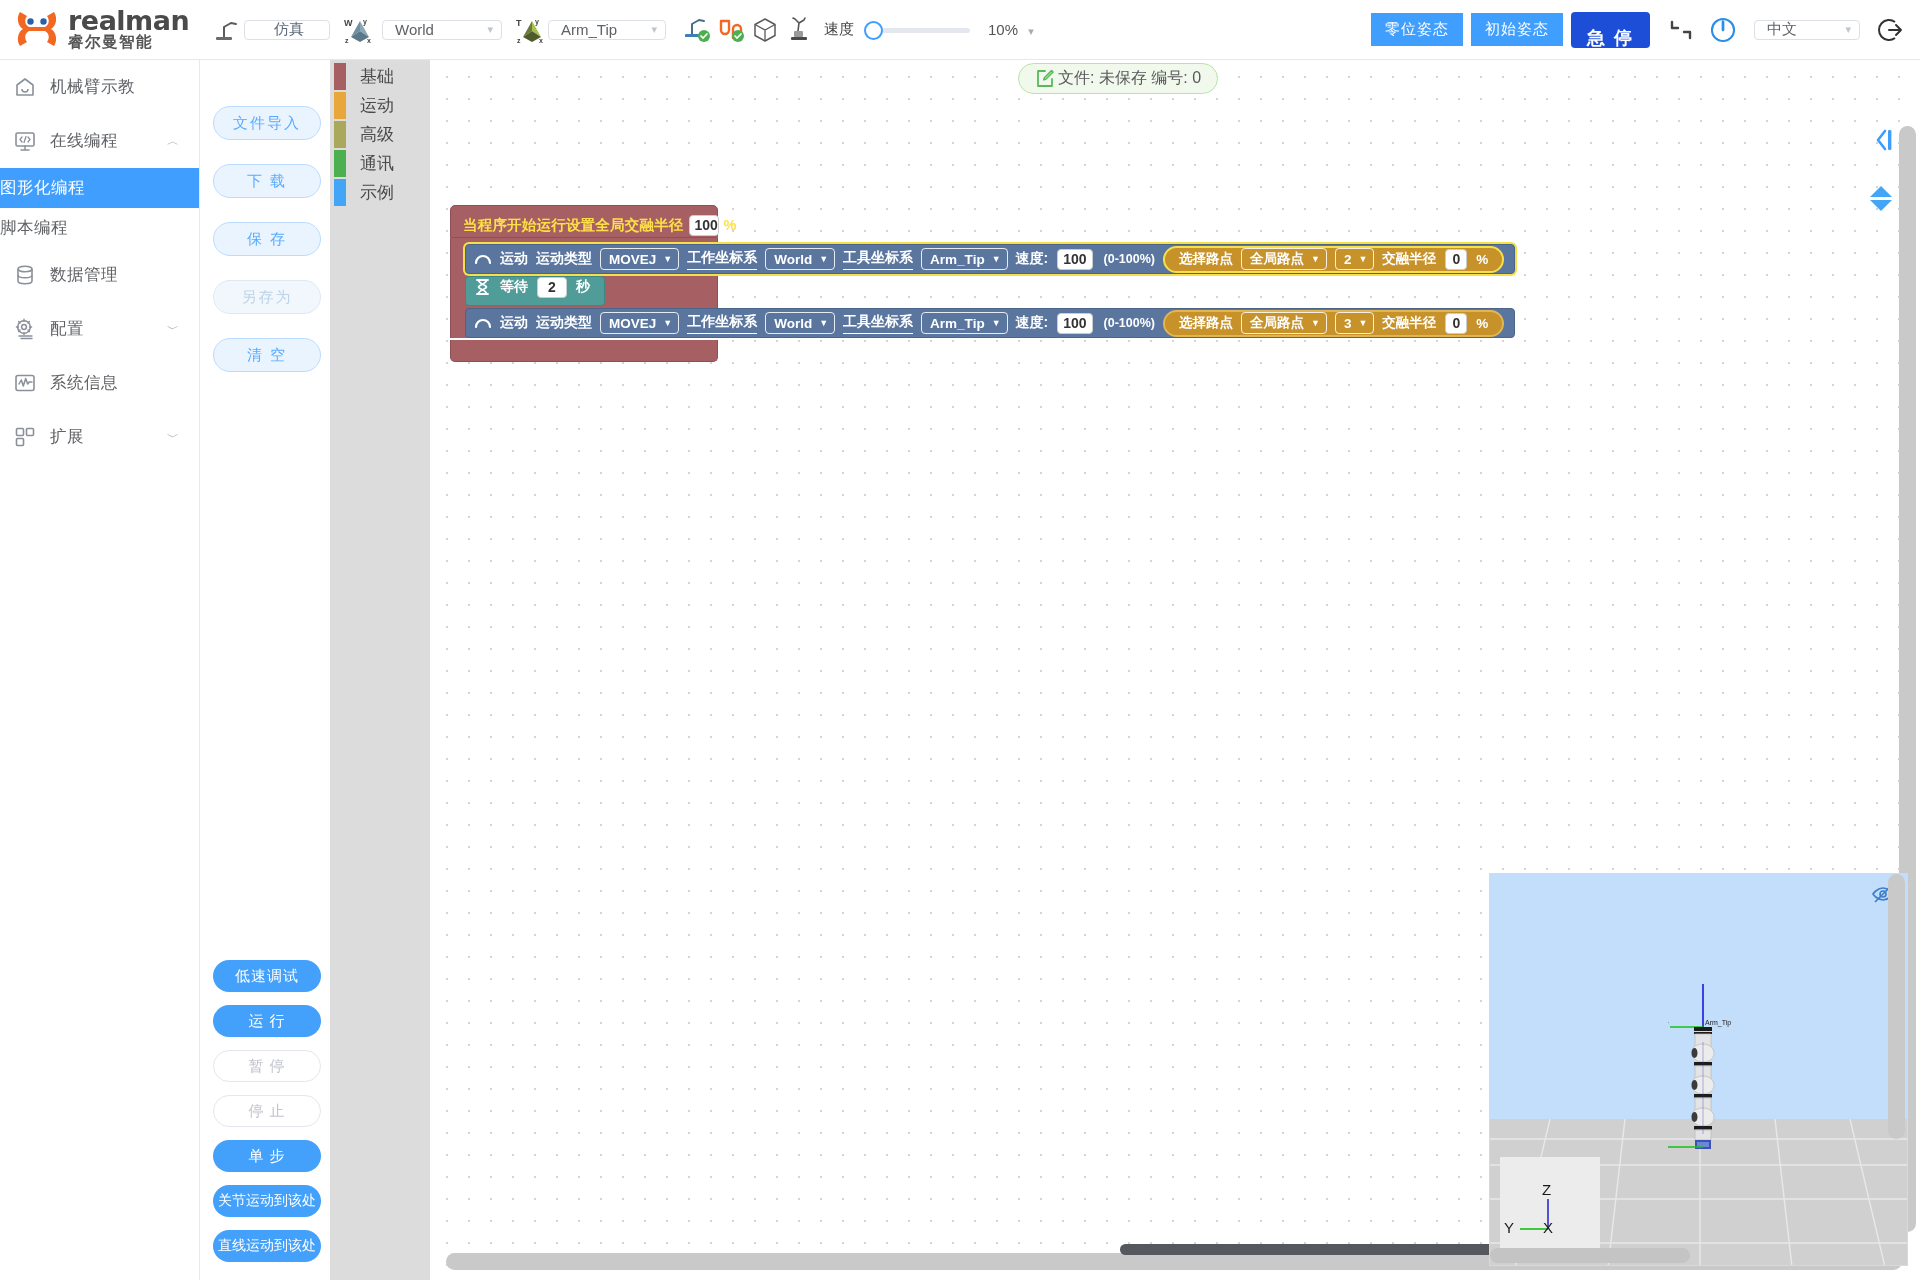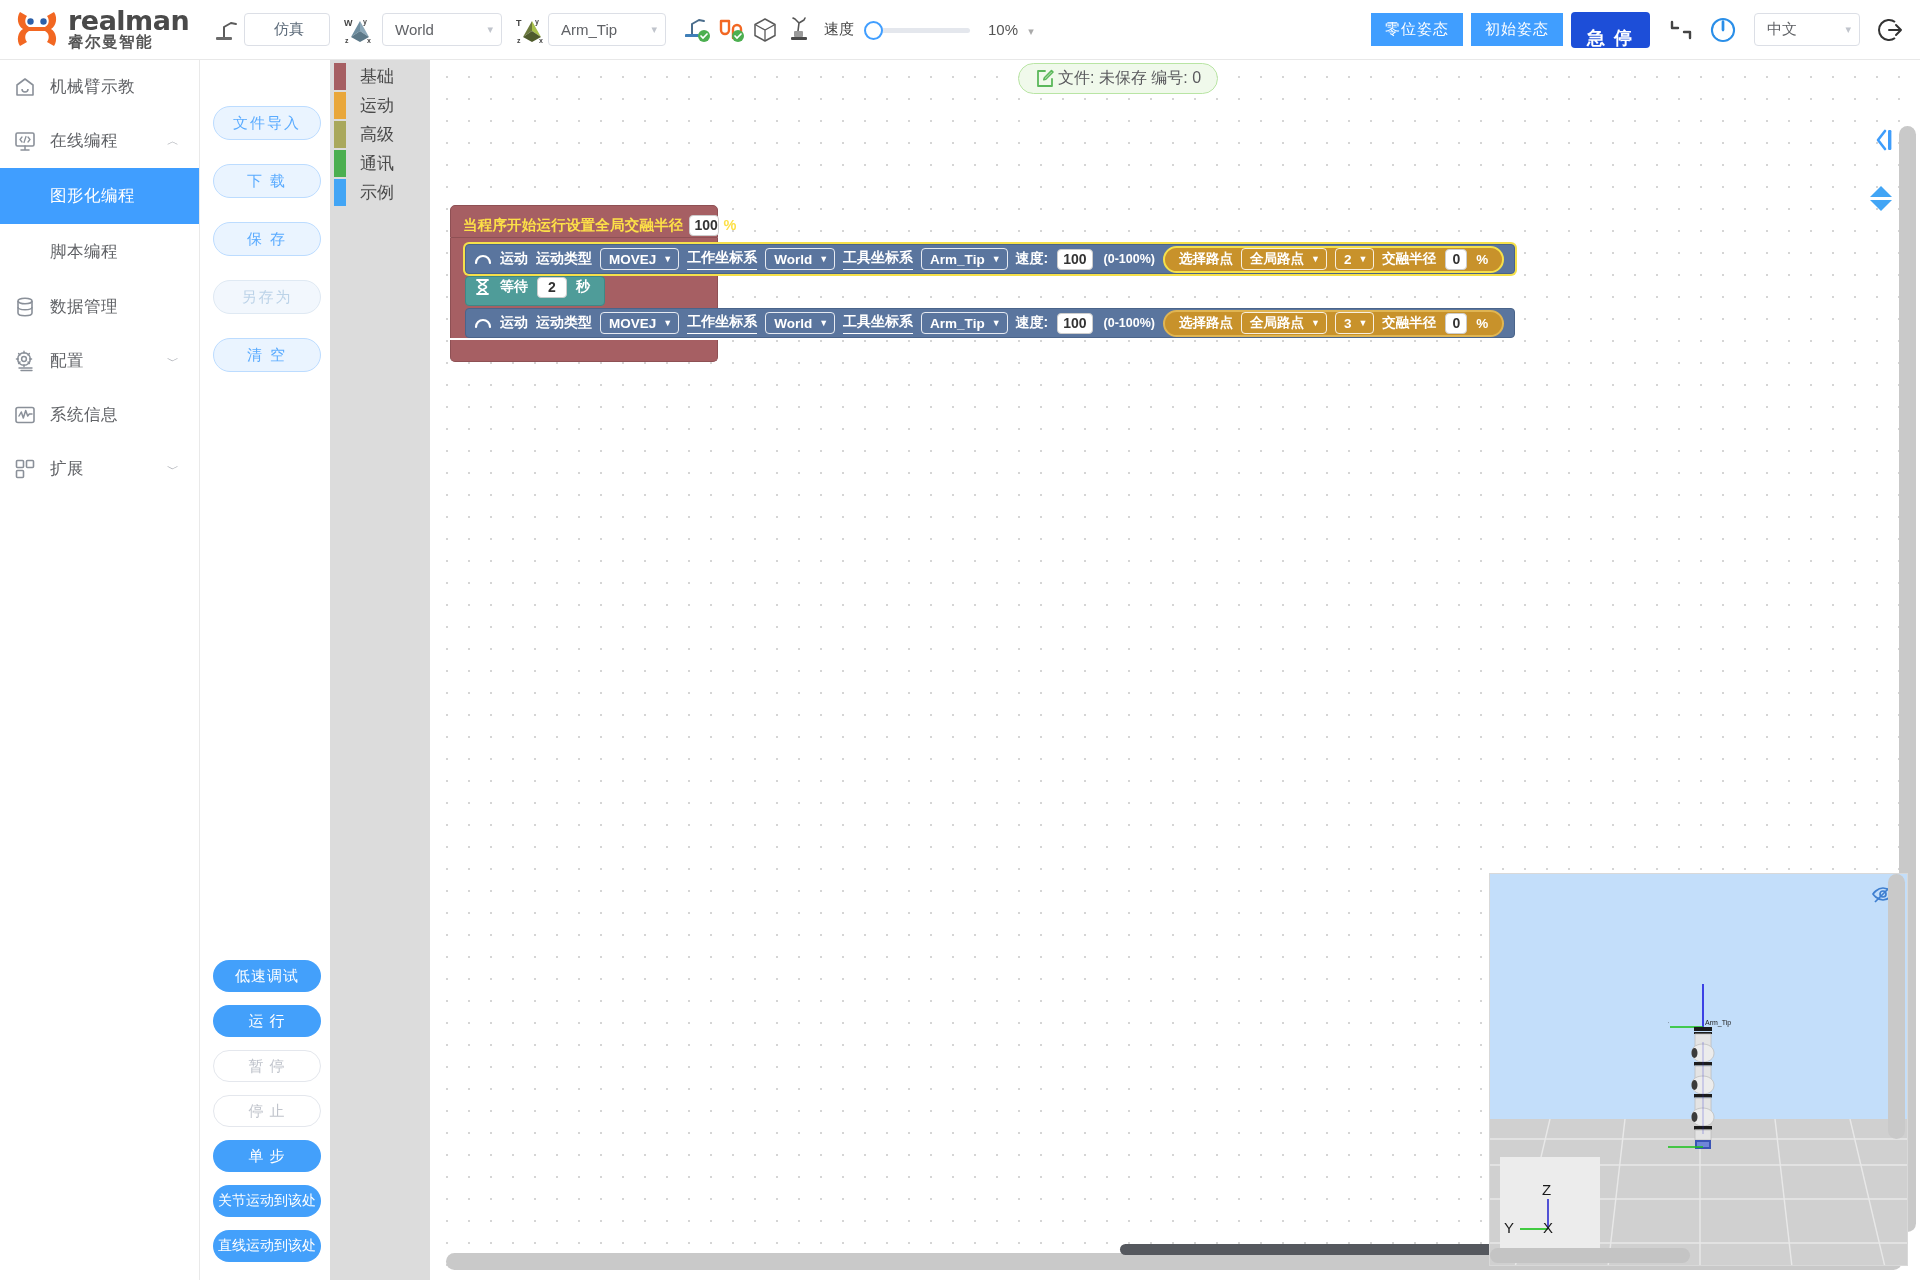--- a/index.html
+++ b/index.html
@@ -21,21 +21,21 @@
   .brand-logo { width:46px; height:42px; flex:0 0 auto; }
   .brand-txt { margin-left:8px; }
   .brand-en {
     font-weight:bold; font-size:27px; letter-spacing:-0.5px; color:#4a4a4a;
     line-height:0.95; font-family:"DejaVu Sans", sans-serif;
   }
   .brand-cn { font-size:15.5px; color:#555; letter-spacing:1.5px; font-weight:bold; line-height:1.15; }
 
   .tb-icon { width:34px; height:34px; display:flex; align-items:center; justify-content:center; flex:0 0 auto;}
   .sel {
-    height:33px; border:1px solid #dcdfe6; border-radius:4px; background:#fff;
+    height:20px; border:1px solid #dcdfe6; border-radius:4px; background:#fff;
     display:flex; align-items:center; padding:0 8px 0 12px; color:#606266;
     font-size:15px; flex:0 0 auto;
   }
   .sel .lbl { flex:1 1 auto; white-space:nowrap; }
   .sel .cv { margin-left:10px; color:#c0c4cc; font-size:11px; }
   .w-world { width:120px; margin-left:8px; }
   .w-tip  { width:118px; margin-left:2px; }
   .w-lang { width:106px; }
 
   .axisglyph { position:relative; width:30px; height:34px; flex:0 0 auto; margin-left:14px;}
@@ -68,21 +68,21 @@
     background:#fff; border-right:1px solid #e9e9e9; z-index:30;
   }
   .nav-item {
     height:54px; display:flex; align-items:center; padding-left:14px;
     color:#606266; font-size:16.5px; cursor:pointer; position:relative;
   }
   .nav-item .ic { width:26px; height:24px; flex:0 0 auto; display:flex; align-items:center;}
   .nav-item .tx { margin-left:10px; letter-spacing:0.5px;}
   .nav-item .cv { position:absolute; right:20px; color:#a8abb2; font-size:12px;}
   .nav-sub {
-    height:56px; display:flex; align-items:center; padding-left:50px;
+    height:40px; display:flex; align-items:center; 
     font-size:16.5px; color:#606266; cursor:pointer; letter-spacing:0.5px;
   }
   .nav-sub.active { background:#409eff; color:#fff; }
 
   
   .filecol {
     position:absolute; left:200px; top:60px; width:130px; height:1220px;
     background:#fff; z-index:20;
   }
   .pbtn {

